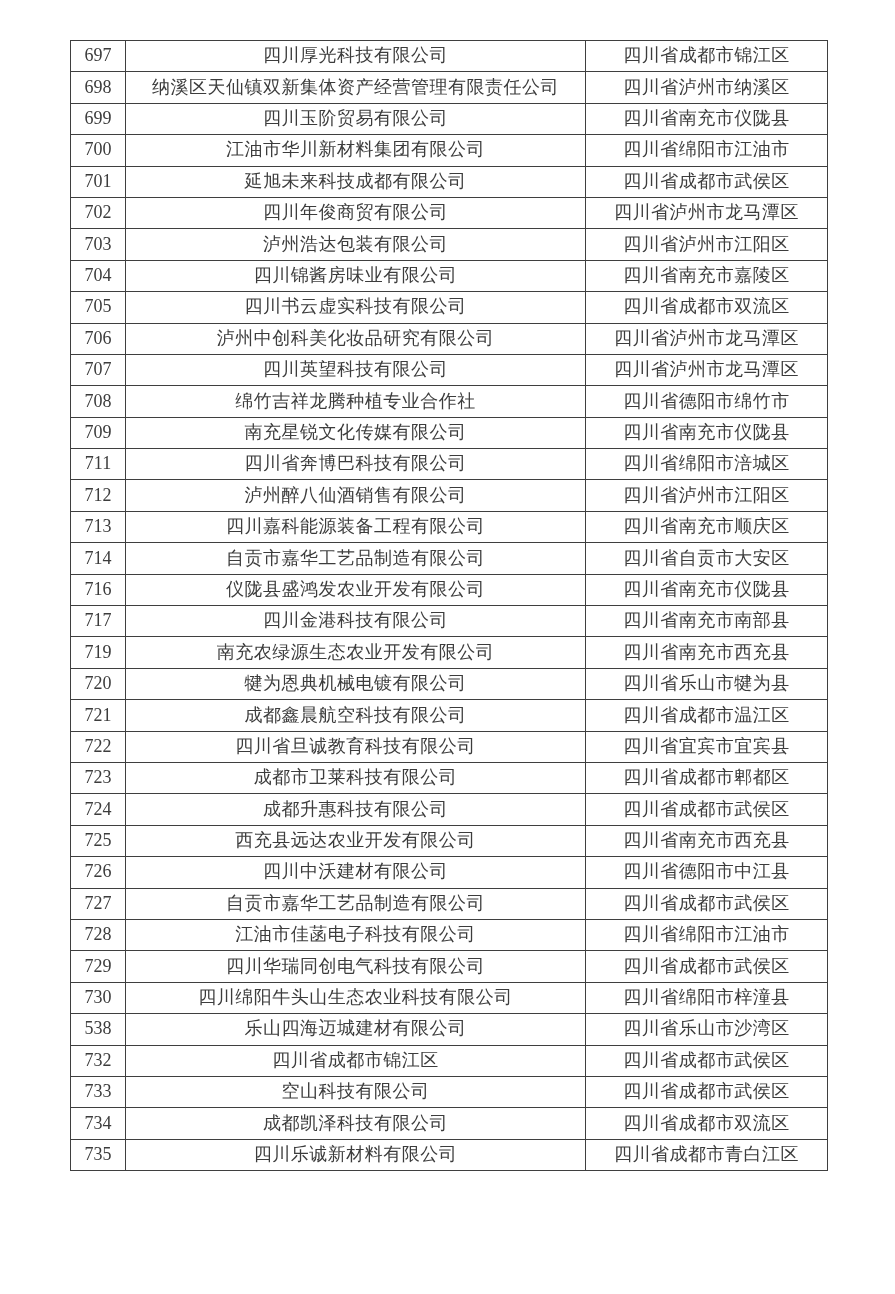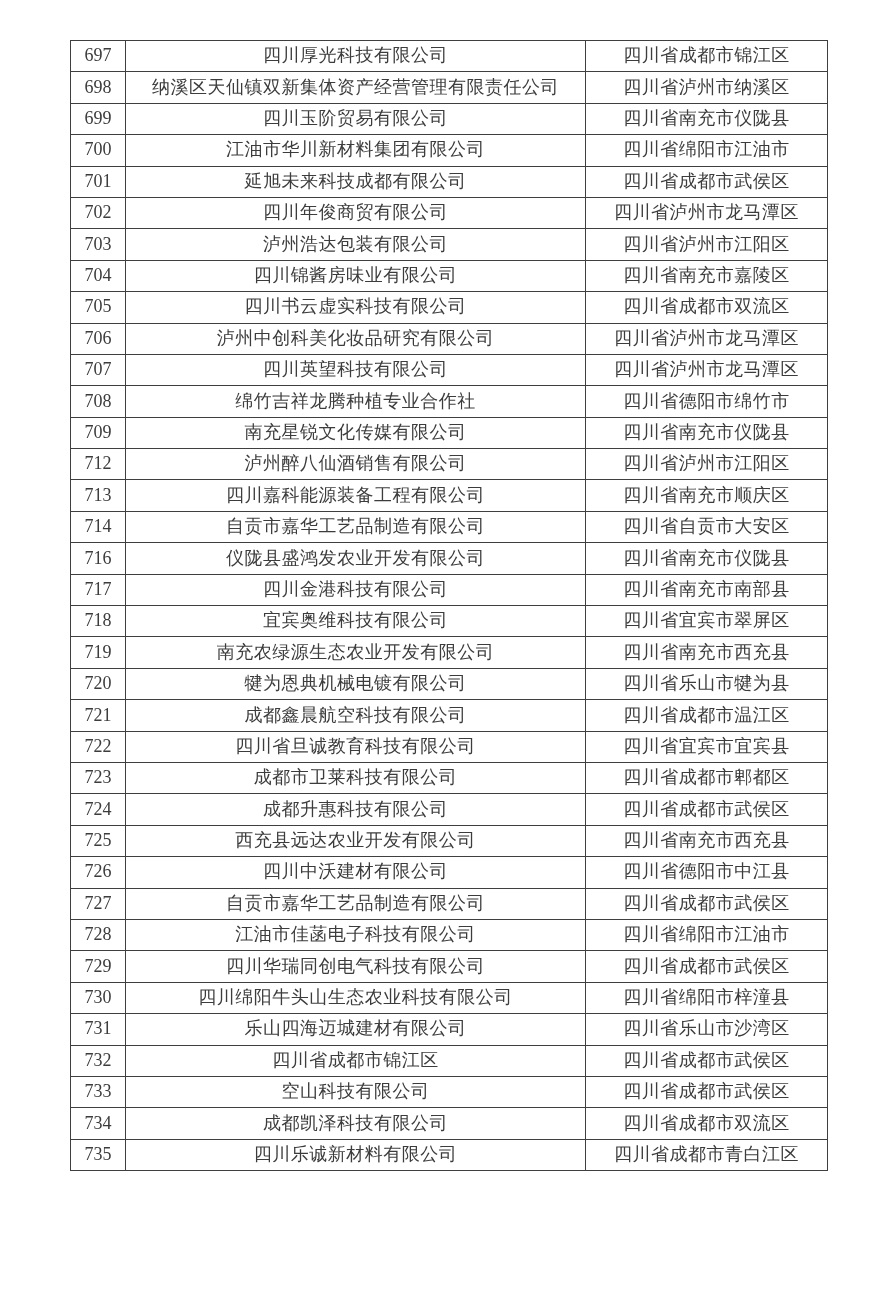--- a/index.html
+++ b/index.html
@@ -130,20 +130,25 @@
           <td class="num">708</td>
           <td>绵竹吉祥龙腾种植专业合作社</td>
           <td>四川省德阳市绵竹市</td>
         </tr>
         <tr>
           <td class="num">709</td>
           <td>南充星锐文化传媒有限公司</td>
           <td>四川省南充市仪陇县</td>
         </tr>
         <tr>
+          <td class="num">711</td>
+          <td>四川省奔博巴科技有限公司</td>
+          <td>四川省绵阳市涪城区</td>
+        </tr>
+        <tr>
           <td class="num">712</td>
           <td>泸州醉八仙酒销售有限公司</td>
           <td>四川省泸州市江阳区</td>
         </tr>
         <tr>
           <td class="num">713</td>
           <td>四川嘉科能源装备工程有限公司</td>
           <td>四川省南充市顺庆区</td>
         </tr>
         <tr>
@@ -155,25 +160,20 @@
           <td class="num">716</td>
           <td>仪陇县盛鸿发农业开发有限公司</td>
           <td>四川省南充市仪陇县</td>
         </tr>
         <tr>
           <td class="num">717</td>
           <td>四川金港科技有限公司</td>
           <td>四川省南充市南部县</td>
         </tr>
         <tr>
-          <td class="num">718</td>
-          <td>宜宾奥维科技有限公司</td>
-          <td>四川省宜宾市翠屏区</td>
-        </tr>
-        <tr>
           <td class="num">719</td>
           <td>南充农绿源生态农业开发有限公司</td>
           <td>四川省南充市西充县</td>
         </tr>
         <tr>
           <td class="num">720</td>
           <td>犍为恩典机械电镀有限公司</td>
           <td>四川省乐山市犍为县</td>
         </tr>
         <tr>
@@ -220,21 +220,21 @@
           <td class="num">729</td>
           <td>四川华瑞同创电气科技有限公司</td>
           <td>四川省成都市武侯区</td>
         </tr>
         <tr>
           <td class="num">730</td>
           <td>四川绵阳牛头山生态农业科技有限公司</td>
           <td>四川省绵阳市梓潼县</td>
         </tr>
         <tr>
-          <td class="num">731</td>
+          <td class="num">538</td>
           <td>乐山四海迈城建材有限公司</td>
           <td>四川省乐山市沙湾区</td>
         </tr>
         <tr>
           <td class="num">732</td>
           <td>四川省成都市锦江区</td>
           <td>四川省成都市武侯区</td>
         </tr>
         <tr>
           <td class="num">733</td>

